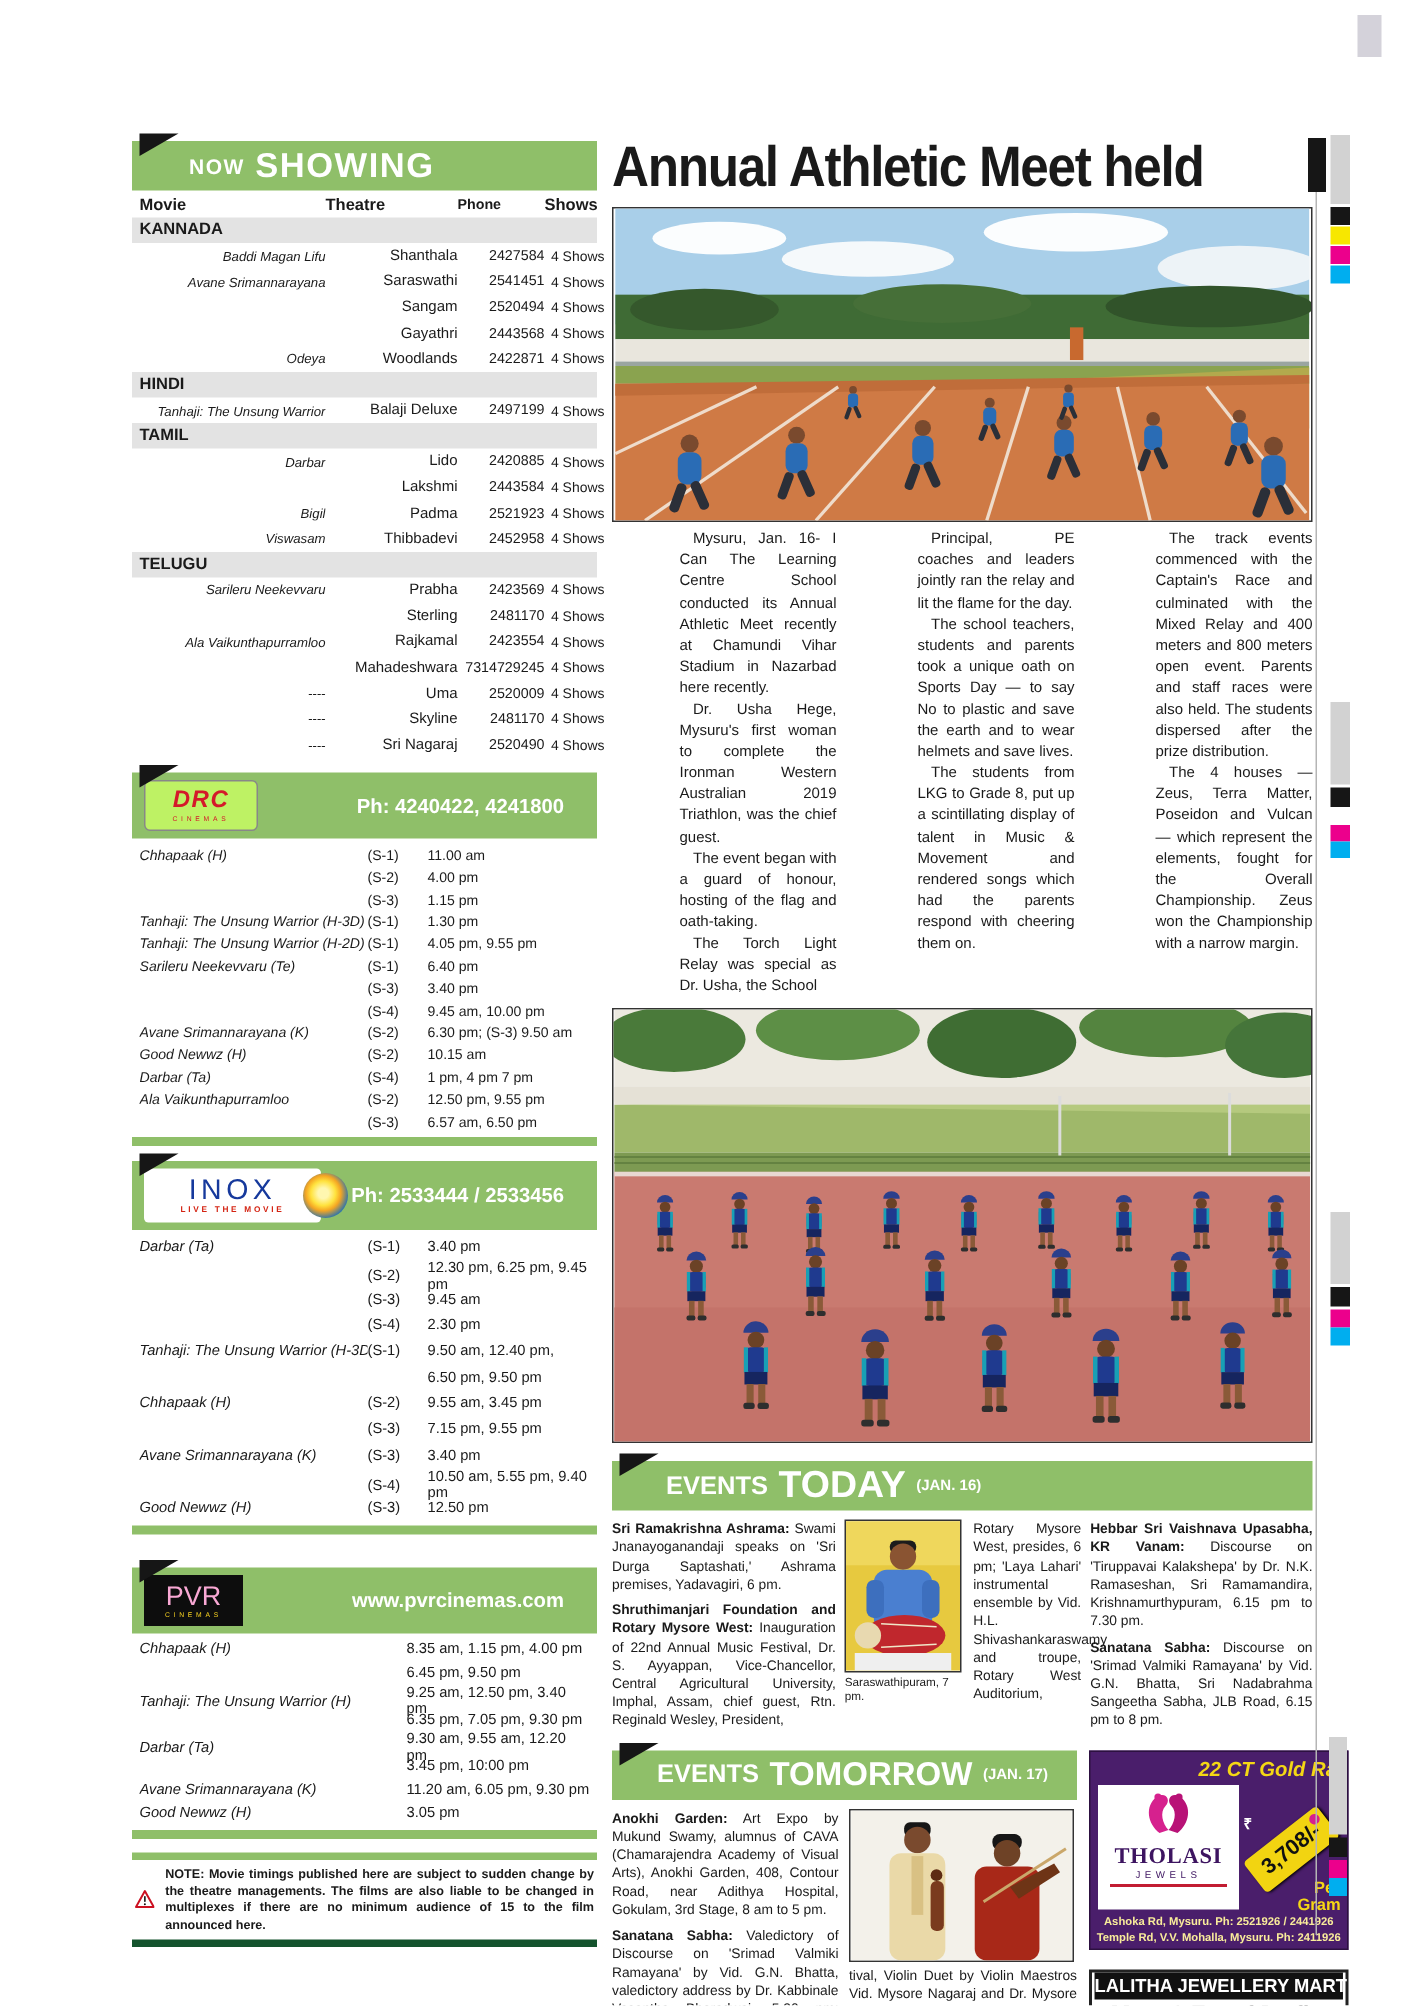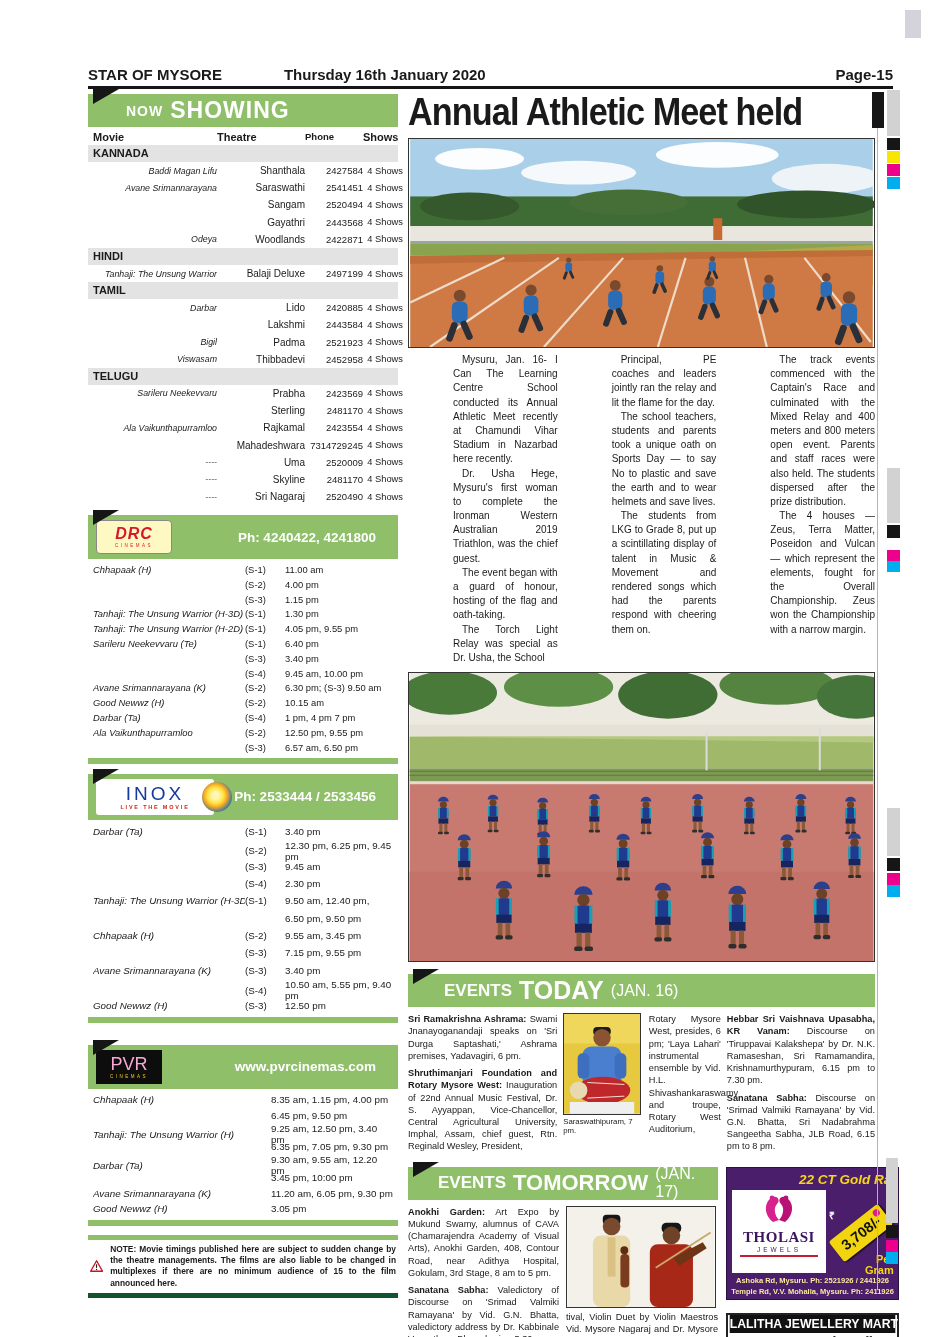--- a/index.html
+++ b/index.html
@@ -31,21 +31,21 @@
   .ns-lang { background: #e3e3e3; font-weight: bold; font-size: 11px; padding: 2px 5px; height: 17px; }
   .ns-row { display: grid; grid-template-columns: 124px 88px 58px 40px; font-size: 10px;
     padding: 0 5px; height: 17.2px; align-items: center; text-align: right; }
   .ns-row .movie { font-style: italic; font-size: 8.8px; white-space: nowrap; overflow: hidden; }
   .ns-row .phone, .ns-head .h-phone { font-size: 9.5px; }
   .ns-row .shows { font-size: 9.3px; white-space: nowrap; }
 
   
   .cin-banner { height: 44px; margin-top: 10px; padding: 0 8px; }
   .cin-phone { color: #fff; font-weight: bold; font-size: 13.5px; margin-left: auto; margin-right: 14px; }
-  .drc-logo { width: 76px; height: 34px; background: #fef9c3; border: 1px solid #888; border-radius: 4px;
+  .drc-logo { width: 76px; height: 34px; background: #bef264; border: 1px solid #888; border-radius: 4px;
     display: flex; flex-direction: column; align-items: center; justify-content: center; }
   .drc-logo .t { color: #d41a2a; font-weight: 900; font-style: italic; font-size: 16px; letter-spacing: 1px; line-height: 1; }
   .drc-logo .s { color: #d41a2a; font-size: 4.5px; letter-spacing: 2.5px; margin-top: 1px; }
   .inox-logo { width: 118px; height: 36px; background: #fff; border-radius: 3px;
     display: flex; flex-direction: column; align-items: center; justify-content: center; }
   .inox-logo .t { color: #16399c; font-weight: 400; font-size: 19px; letter-spacing: 3px; line-height: 1; }
   .inox-logo .s { color: #d42312; font-size: 5.5px; font-weight: bold; letter-spacing: 1.8px; margin-top: 1px; }
   .inox-sun { width: 30px; height: 30px; border-radius: 50%; margin-left: -12px;
     background: radial-gradient(circle at 45% 45%, #fff7b0 15%, #ffe23e 35%, #f5a623 50%, #1b6fb8 75%, #14538c 100%); }
   .pvr-logo { width: 66px; height: 34px; background: #0d0d0d; display: flex; flex-direction: column;
@@ -73,21 +73,21 @@
   .photo { border: 1px solid #333; display: block; }
   .article { display: flex; gap: 9px; margin-top: 5px; }
   .art-col { width: 149px; font-size: 10px; line-height: 1.42; text-align: justify; margin-left: 45px; }
   .art-col p { text-indent: 9px; }
   .photo2wrap { margin-top: 7px; }
 
   
   .ev-banner { height: 33px; margin-top: 12px; padding-left: 36px; }
   .b-ev { font-weight: bold; font-size: 17px; margin-right: 7px; }
   .b-evbig { font-weight: bold; font-size: 25px; margin-right: 7px; }
-  .b-evdate { font-weight: normal; font-size: 16px; }
+  .b-evdate { font-weight: bold; font-size: 10px; }
   .evt-grid { display: flex; gap: 6px; margin-top: 6px; }
   .ev-p { font-size: 9.2px; line-height: 1.33; text-align: justify; margin-bottom: 5px; }
   .ev-p b { font-weight: bold; }
   .ev-caption { font-size: 7.8px; margin-top: 2px; }
   .evt-photo-block { width: 80px; }
   .evt-cont { width: 72px; font-size: 9.2px; line-height: 1.33; text-align: justify; }
   .evt-c1 { width: 150px; }
   .evt-c2 { width: 149px; }
 
   .bottom-row { display: flex; gap: 8px; margin-top: 9px; }
@@ -136,25 +136,20 @@
 
   
   .mark { position: absolute; }
   .right-rule { position: absolute; left: 877px; top: 92px; width: 1px; height: 1198px; background: #b5b5b5; }
 </style>
 </head>
 <body>
 
 <div class="page">
 
-  <div class="masthead">
-    <span class="mh-paper">STAR OF MYSORE</span>
-    <span class="mh-date">Thursday 16th January 2020</span>
-    <span class="mh-page">Page-15</span>
-  </div>
 
   <div class="left-col">
 
     <div class="banner ns-banner">
       <div class="fold"></div>
       <span class="b-small">NOW</span>
       <span class="b-big">SHOWING</span>
     </div>
 
     <div class="ns-head">

